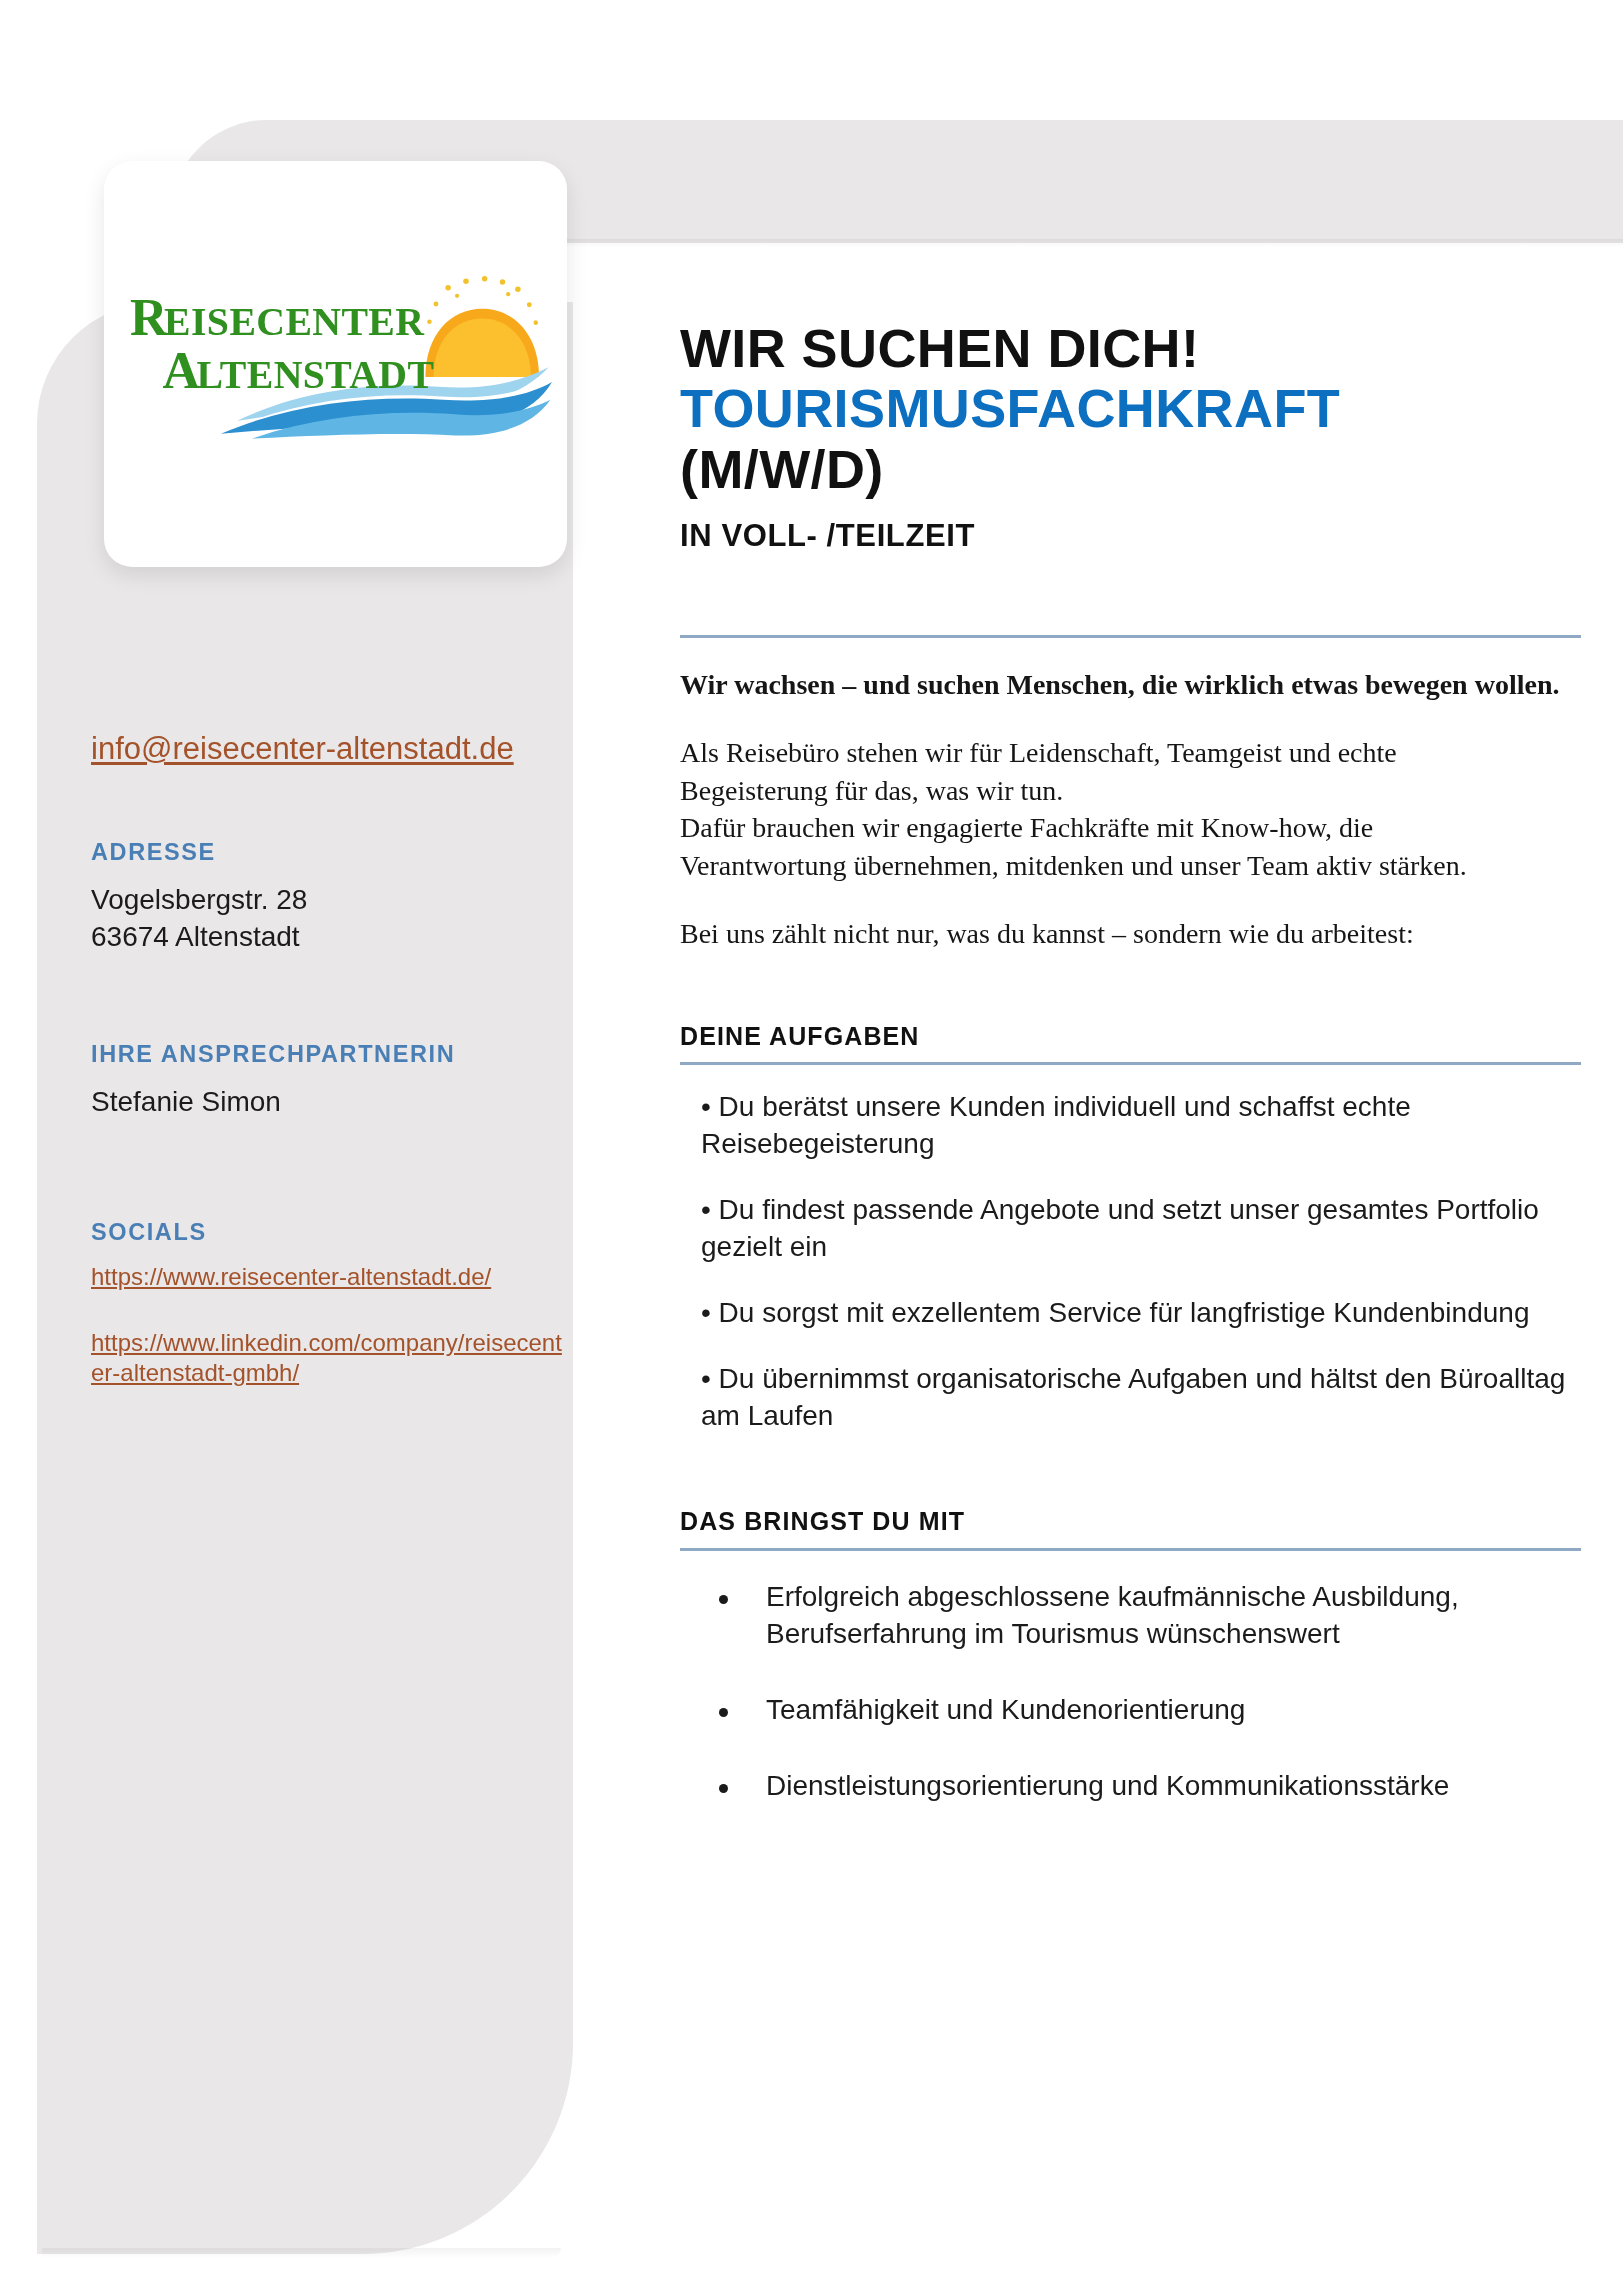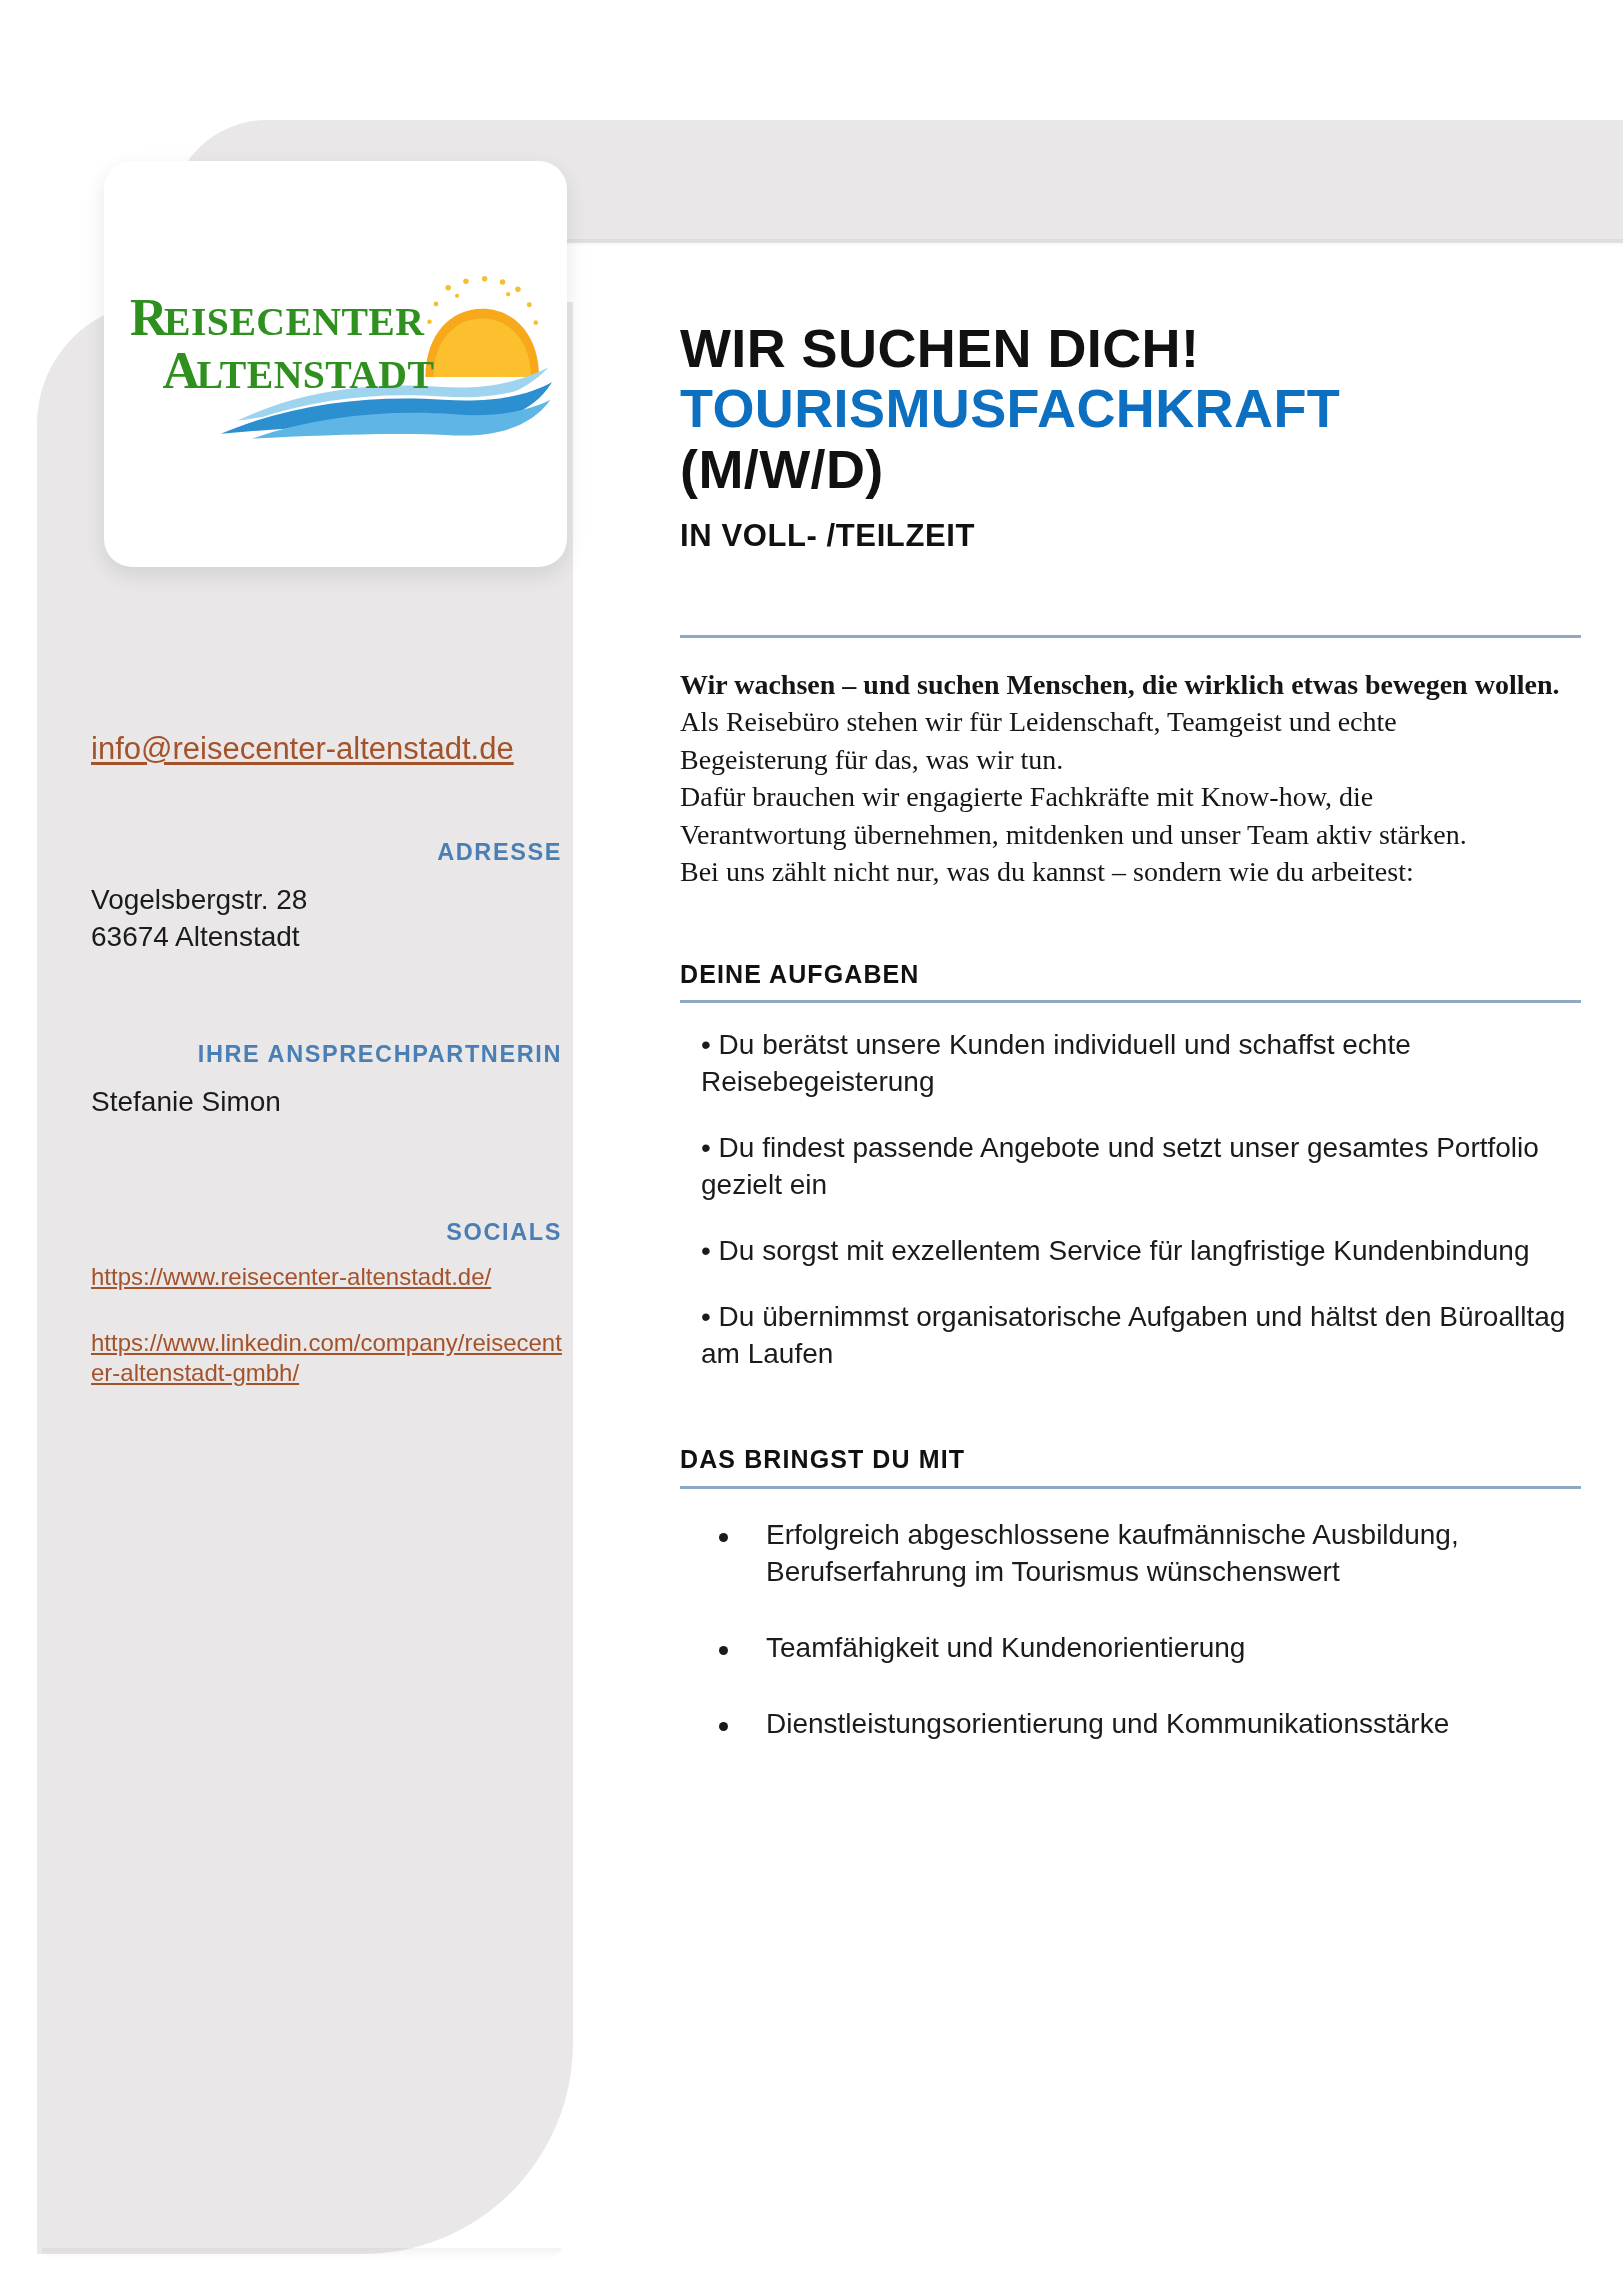--- a/index.html
+++ b/index.html
@@ -129,21 +129,20 @@
     margin: 39px 0 0 0;
     line-height: 1.2;
   }
   .sb-head {
     font-size: 23.5px;
     font-weight: 700;
     color: #4a7fb5;
     letter-spacing: 1.6px;
     margin: 0 0 16px 0;
     line-height: 1.2;
-    text-align: right;
   }
   .sb-text {
     font-size: 28px;
     color: #1b1b1b;
     line-height: 1.32;
     margin: 0;
   }
   .sb-block-adresse { margin-top: 70px; }
   .sb-block-partner { margin-top: 84px; }
   .sb-block-brauchen { margin-top: 91px; }
@@ -217,21 +216,21 @@
     margin: 0;
   }
   .intro-lead {
     font-family: "Liberation Serif", serif;
     font-size: 28px;
     font-weight: 700;
     color: #161616;
     line-height: 1.34;
     margin: 28px 0 0 0;
   }
-  .intro-p { }
+  .intro-p { margin-top: 31px; }
 
   .sec-head {
     font-size: 25px;
     font-weight: 700;
     color: #111111;
     letter-spacing: 1.1px;
     margin: 0 0 11.4px 0;
     line-height: 1.2;
   }
   .sec-block-aufgaben { margin-top: 68px; }

